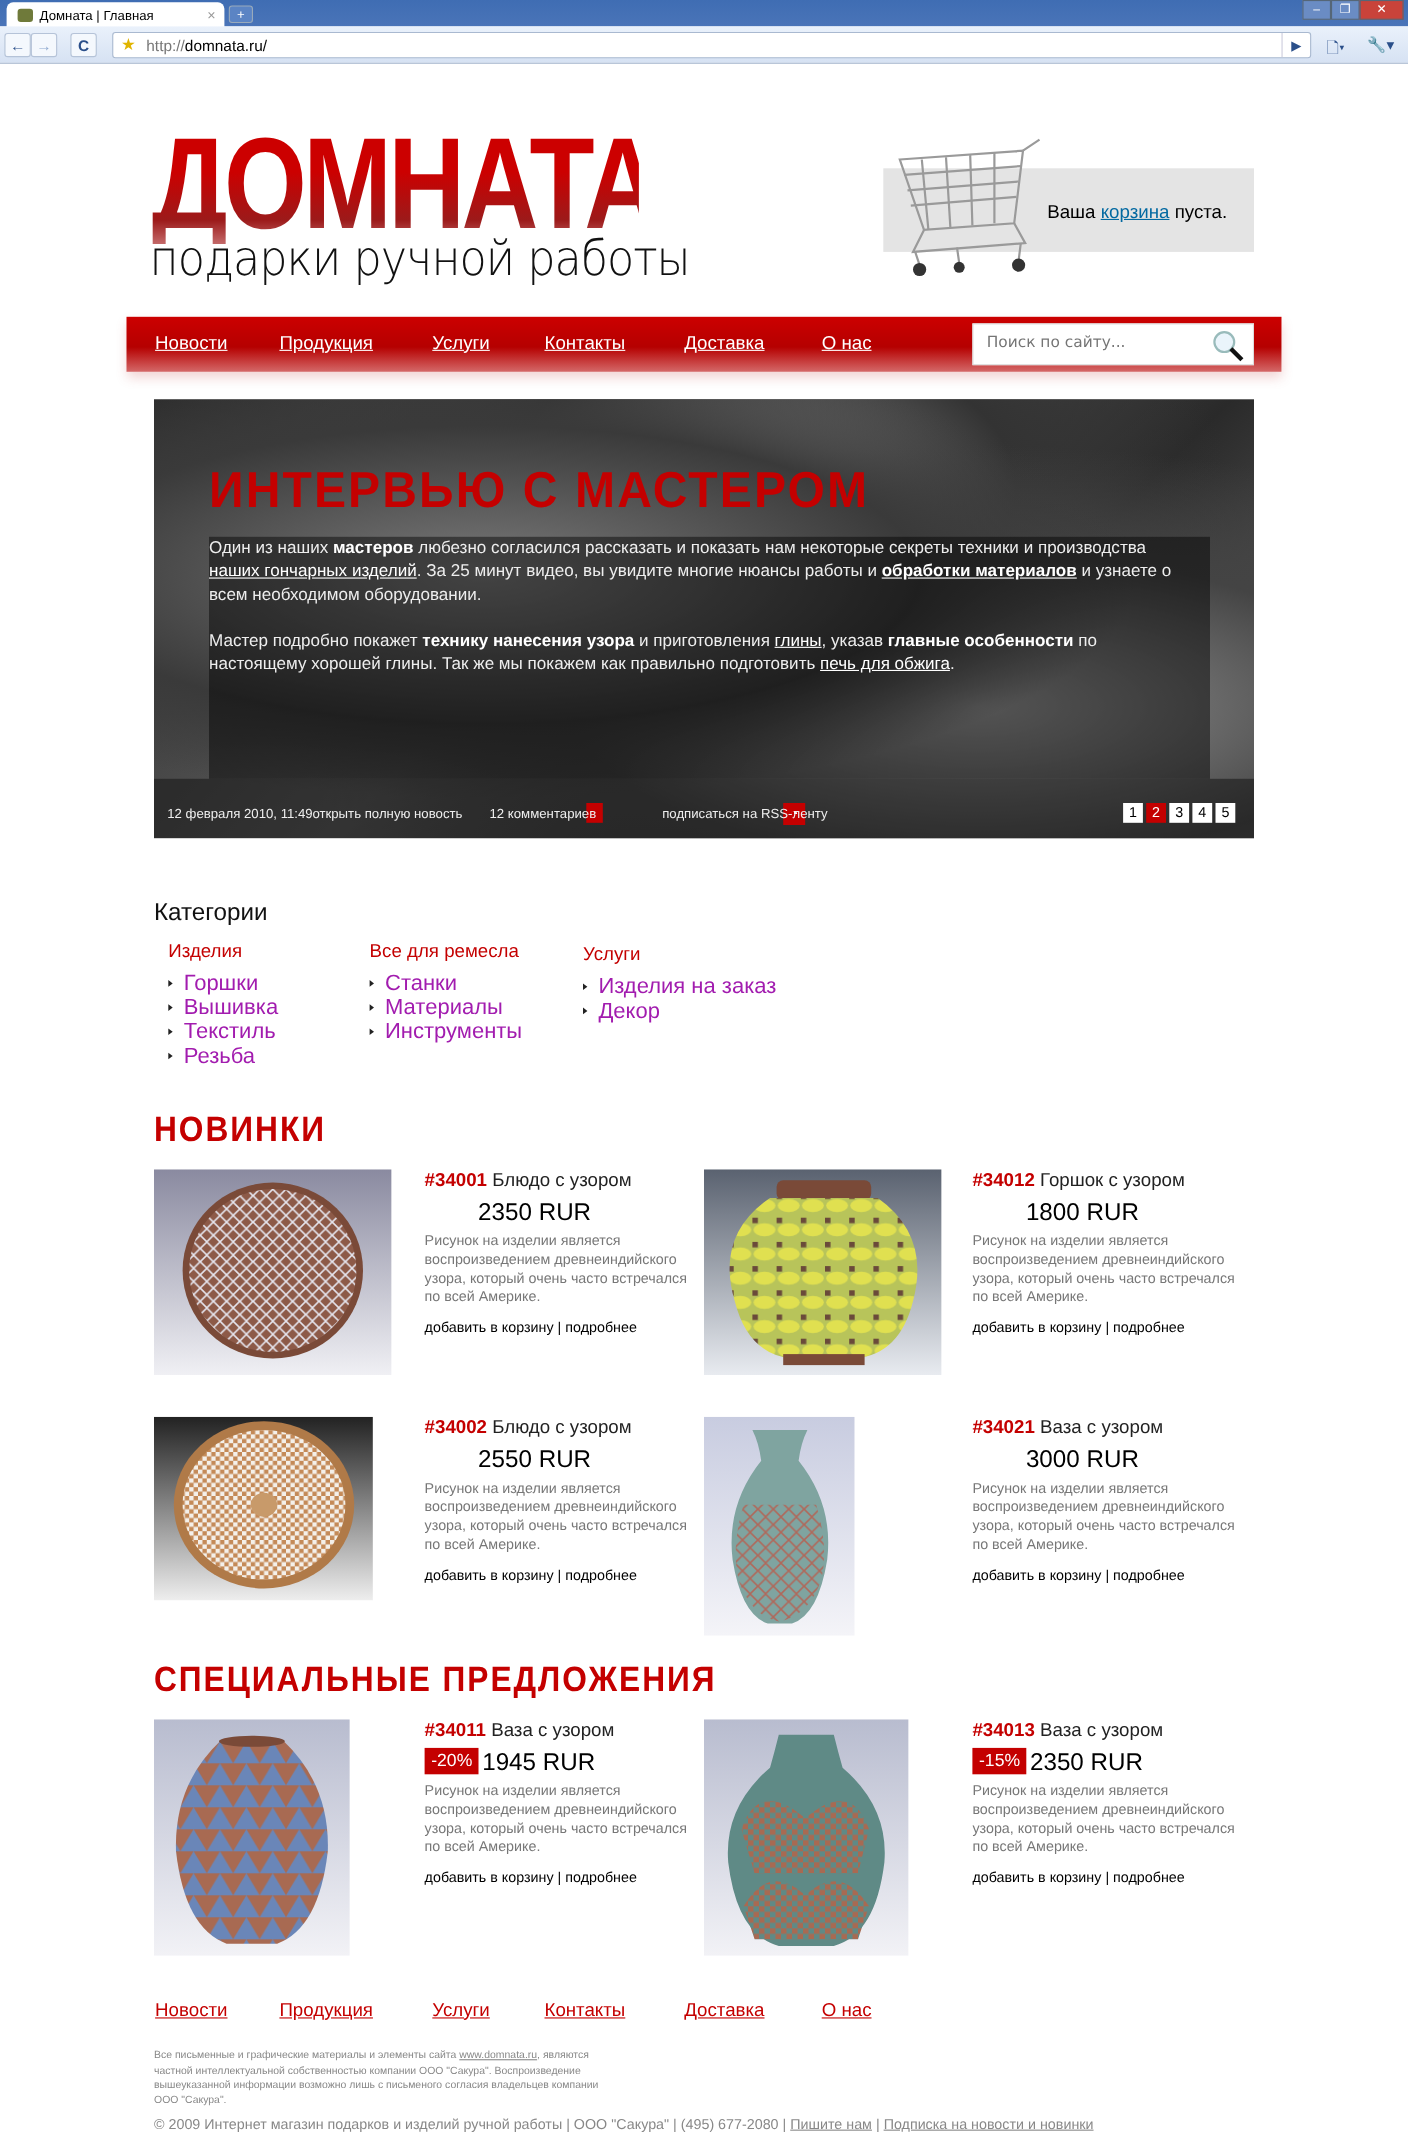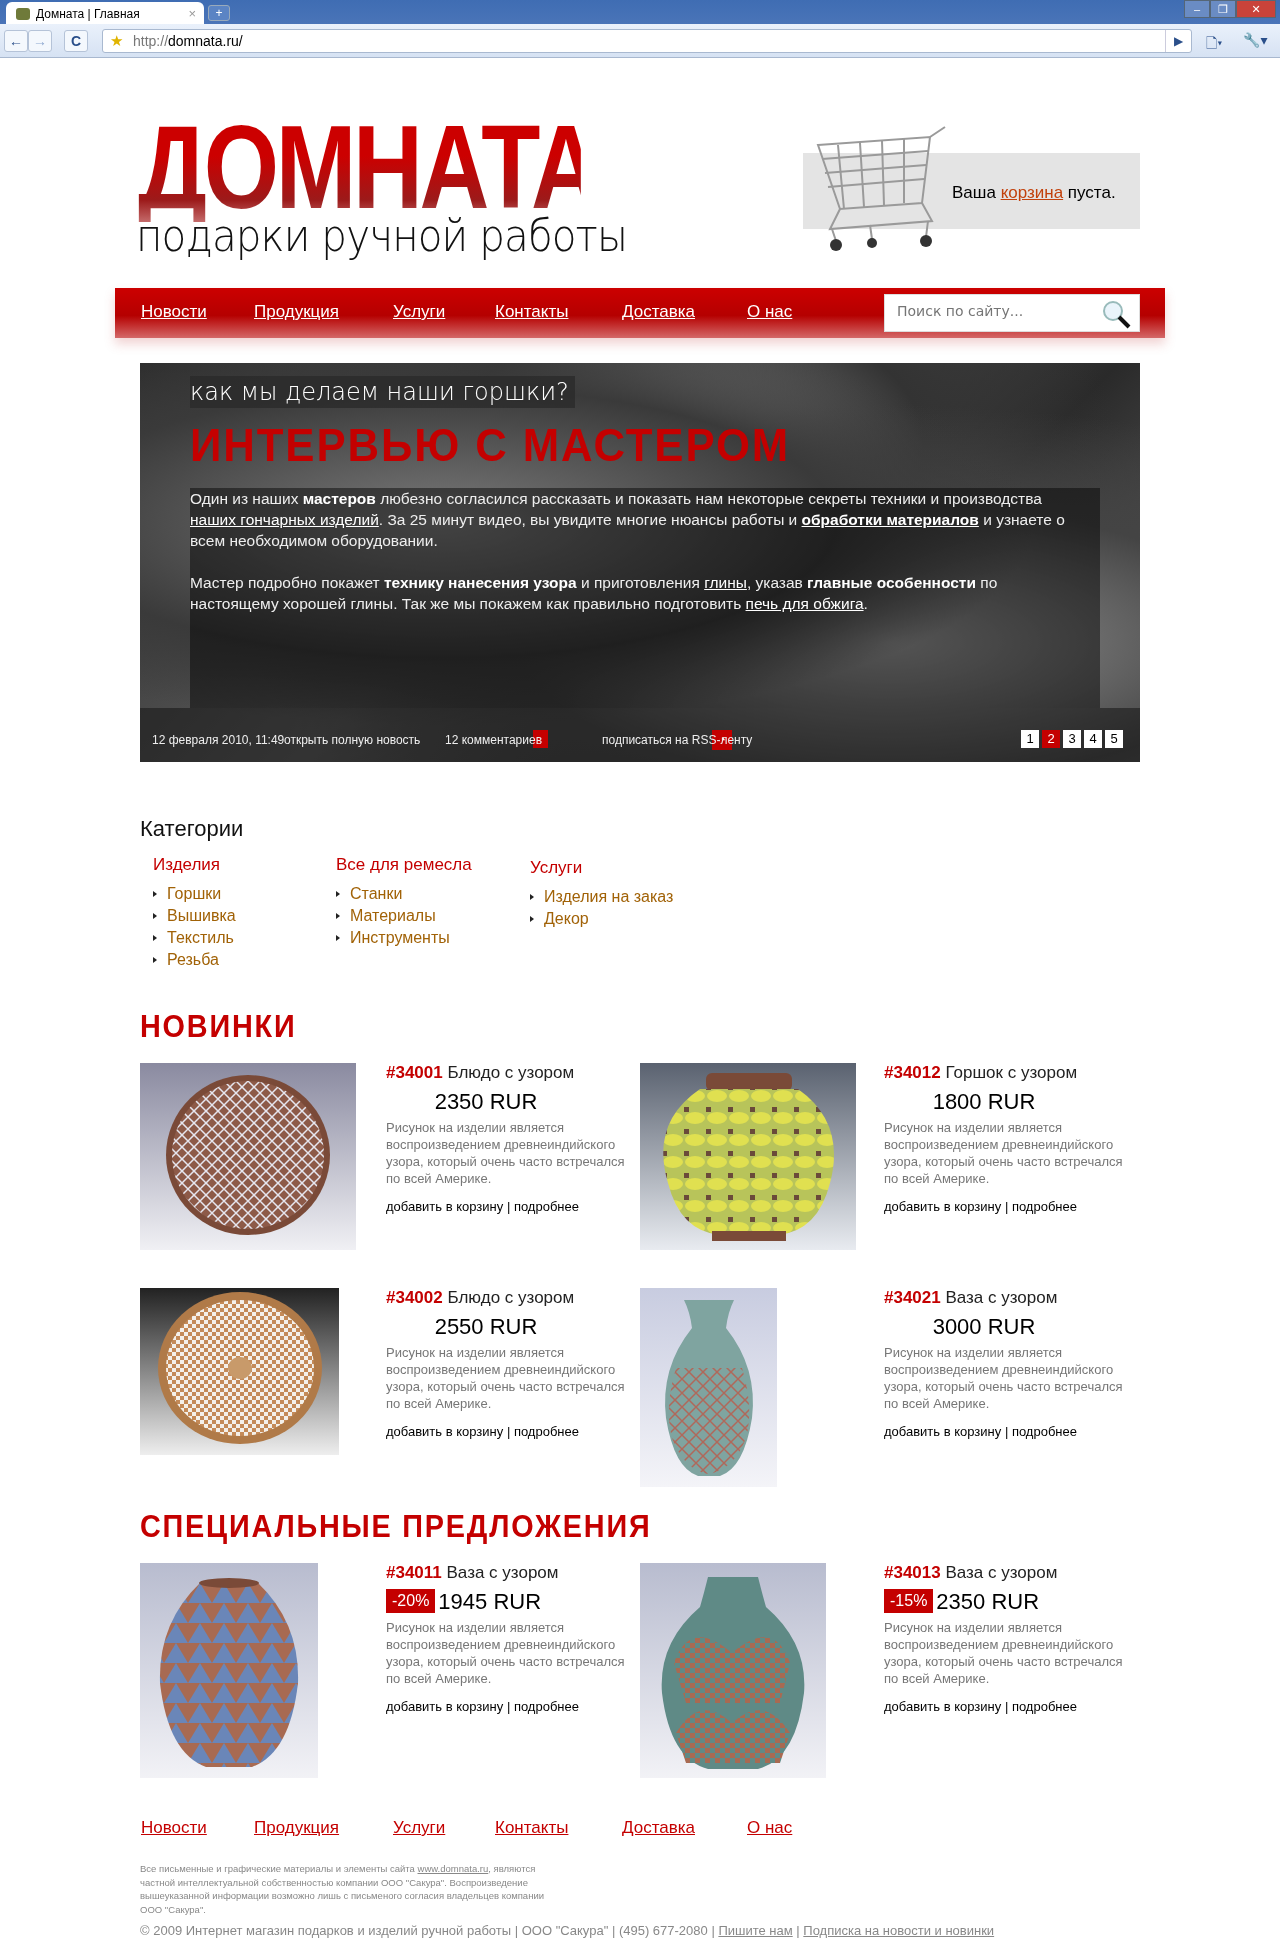--- a/index.html
+++ b/index.html
@@ -24,21 +24,21 @@
 .tb-page{position:absolute;left:1206px;top:9px;font-size:14px;color:#2a4f8a}
 .tb-wrench{position:absolute;left:1243px;top:8px;font-size:14px;color:#2a4f8a}
 
 
 .logo{position:absolute;left:138px;top:112px;width:540px;height:110px}
 .logo-title{font-family:"Liberation Sans",sans-serif;font-weight:bold;font-size:118px;letter-spacing:-4px;line-height:110px;color:#c40000;transform:scaleX(0.82);transform-origin:left;background:linear-gradient(#cc0000 40%,#9c1a1a 80%,#c46a6a);-webkit-background-clip:text;background-clip:text;-webkit-text-fill-color:transparent}
 .logo-tag{position:absolute;left:136px;top:210px;font-size:44px;color:#111;font-family:"DejaVu Sans",sans-serif;font-weight:200;letter-spacing:-1px;transform:scaleX(0.92);transform-origin:left}
 .cart{position:absolute;left:803px;top:153px;width:337px;height:76px;background:#e4e4e4}
 .cart-icon{position:absolute;left:810px;top:125px;width:140px;height:130px}
 .cart-text{position:absolute;left:952px;top:183px;font-size:17px;color:#000}
-.cart-text .lnk{color:#c2410c;text-decoration:underline}
+.cart-text .lnk{color:#0369a1;text-decoration:underline}
 
 .nav{position:absolute;left:115px;top:288px;width:1050px;height:50px;background:linear-gradient(#cc0000 0%,#b50000 55%,#d46868 100%);box-shadow:0 6px 10px rgba(200,80,80,0.25)}
 .nav-item{position:absolute;top:14px;font-size:17px;color:#fff;text-decoration:underline}
 .search{position:absolute;left:884px;top:294px;width:256px;height:38px;background:#fff;border:1px solid #ddd}
 .search-input{position:absolute;left:12px;top:8px;width:200px;border:none;outline:none;font-size:14px;color:#c2410c;font-family:"DejaVu Sans",sans-serif;background:transparent}
 .search-icon{position:absolute;right:8px;top:4px;width:30px;height:30px}
 
 
 .hero{position:absolute;left:140px;top:363px;width:1000px;height:399px;background:
  radial-gradient(ellipse at 30% 40%,#7a7a7a 0%,#3a3a3a 40%,transparent 60%),
@@ -58,21 +58,21 @@
 .comment-icon{position:absolute;left:393px;top:22px;width:15px;height:18px;background:#c40000}
 .rss-icon{position:absolute;left:572px;top:22px;width:20px;height:20px;background:#c40000;color:#fff;font-size:13px;line-height:20px;text-align:center}
 .pager{position:absolute;left:881px;top:22px;display:flex;gap:3px}
 .pg{width:18px;height:18px;background:#fff;color:#000;font-size:13px;line-height:18px;text-align:center;cursor:pointer}
 .pg.active{background:#c40000;color:#fff}
 
 
 .cat-title{position:absolute;left:140px;top:816px;font-size:22px;color:#111}
 .cat-col{position:absolute}
 .cat-head{font-size:17px;color:#c40000;margin-bottom:8px}
-.cat-list li{list-style:none;font-size:16px;color:#a16207;line-height:22px;padding-left:14px;position:relative}
+.cat-list li{list-style:none;font-size:20px;color:#a21caf;line-height:22px;padding-left:14px;position:relative}
 .cat-list li:before{content:"";position:absolute;left:0;top:8px;border-left:4px solid #222;border-top:3px solid transparent;border-bottom:3px solid transparent}
 
 
 .sec-title{position:absolute;left:140px;font-size:32px;font-weight:bold;color:#c40000;letter-spacing:2px;transform:scaleX(0.9);transform-origin:left;font-family:"Liberation Sans",sans-serif}
 .prod{position:absolute}
 .prod-img{position:absolute;left:0;top:0}
 .prod-info{position:absolute;left:246px;top:0;width:240px}
 .prod-name{font-size:17px;color:#222}
 .prod-name .num{color:#c40000;font-weight:bold}
 .prod-price{font-size:22px;color:#000;text-align:center;margin-top:6px;width:200px}
@@ -154,21 +154,20 @@
 </div>
 <div class="search">
   <input class="search-input" placeholder="Поиск по сайту..." style="">
   <svg class="search-icon" viewBox="0 0 30 30">
     <circle cx="12" cy="12" r="9" fill="#eaf4fb" stroke="#9bb" stroke-width="2"></circle>
     <line x1="18" y1="18" x2="28" y2="28" stroke="#111" stroke-width="4"></line>
   </svg>
 </div>
 
 <div class="hero">
-  <div class="hero-sub">как мы делаем наши горшки?</div>
   <div class="hero-title">ИНТЕРВЬЮ С МАСТЕРОМ</div>
   <div class="hero-body">
     <p><span>Один из наших </span><b>мастеров</b><span> любезно согласился рассказать и показать нам некоторые секреты техники и производства </span><a class="u">наших гончарных изделий</a><span>. За 25 минут видео, вы увидите многие нюансы работы и </span><a class="u" style="font-weight:bold">обработки материалов</a><span> и узнаете о всем необходимом оборудовании.</span></p>
     <p><span>Мастер подробно покажет </span><b>технику нанесения узора</b><span> и приготовления </span><a class="u">глины</a><span>, указав </span><b>главные особенности</b><span> по настоящему хорошей глины. Так же мы покажем как правильно подготовить </span><a class="u">печь для обжига</a><span>.</span></p>
   </div>
   <div class="hero-bar">
     <span class="hb" style="left:12px">12 февраля 2010, 11:49</span>
     <a class="hb u" style="left:144px">открыть полную новость</a>
     <span class="comment-icon"></span>
     <span class="hb" style="left:305px">12 комментариев</span>

